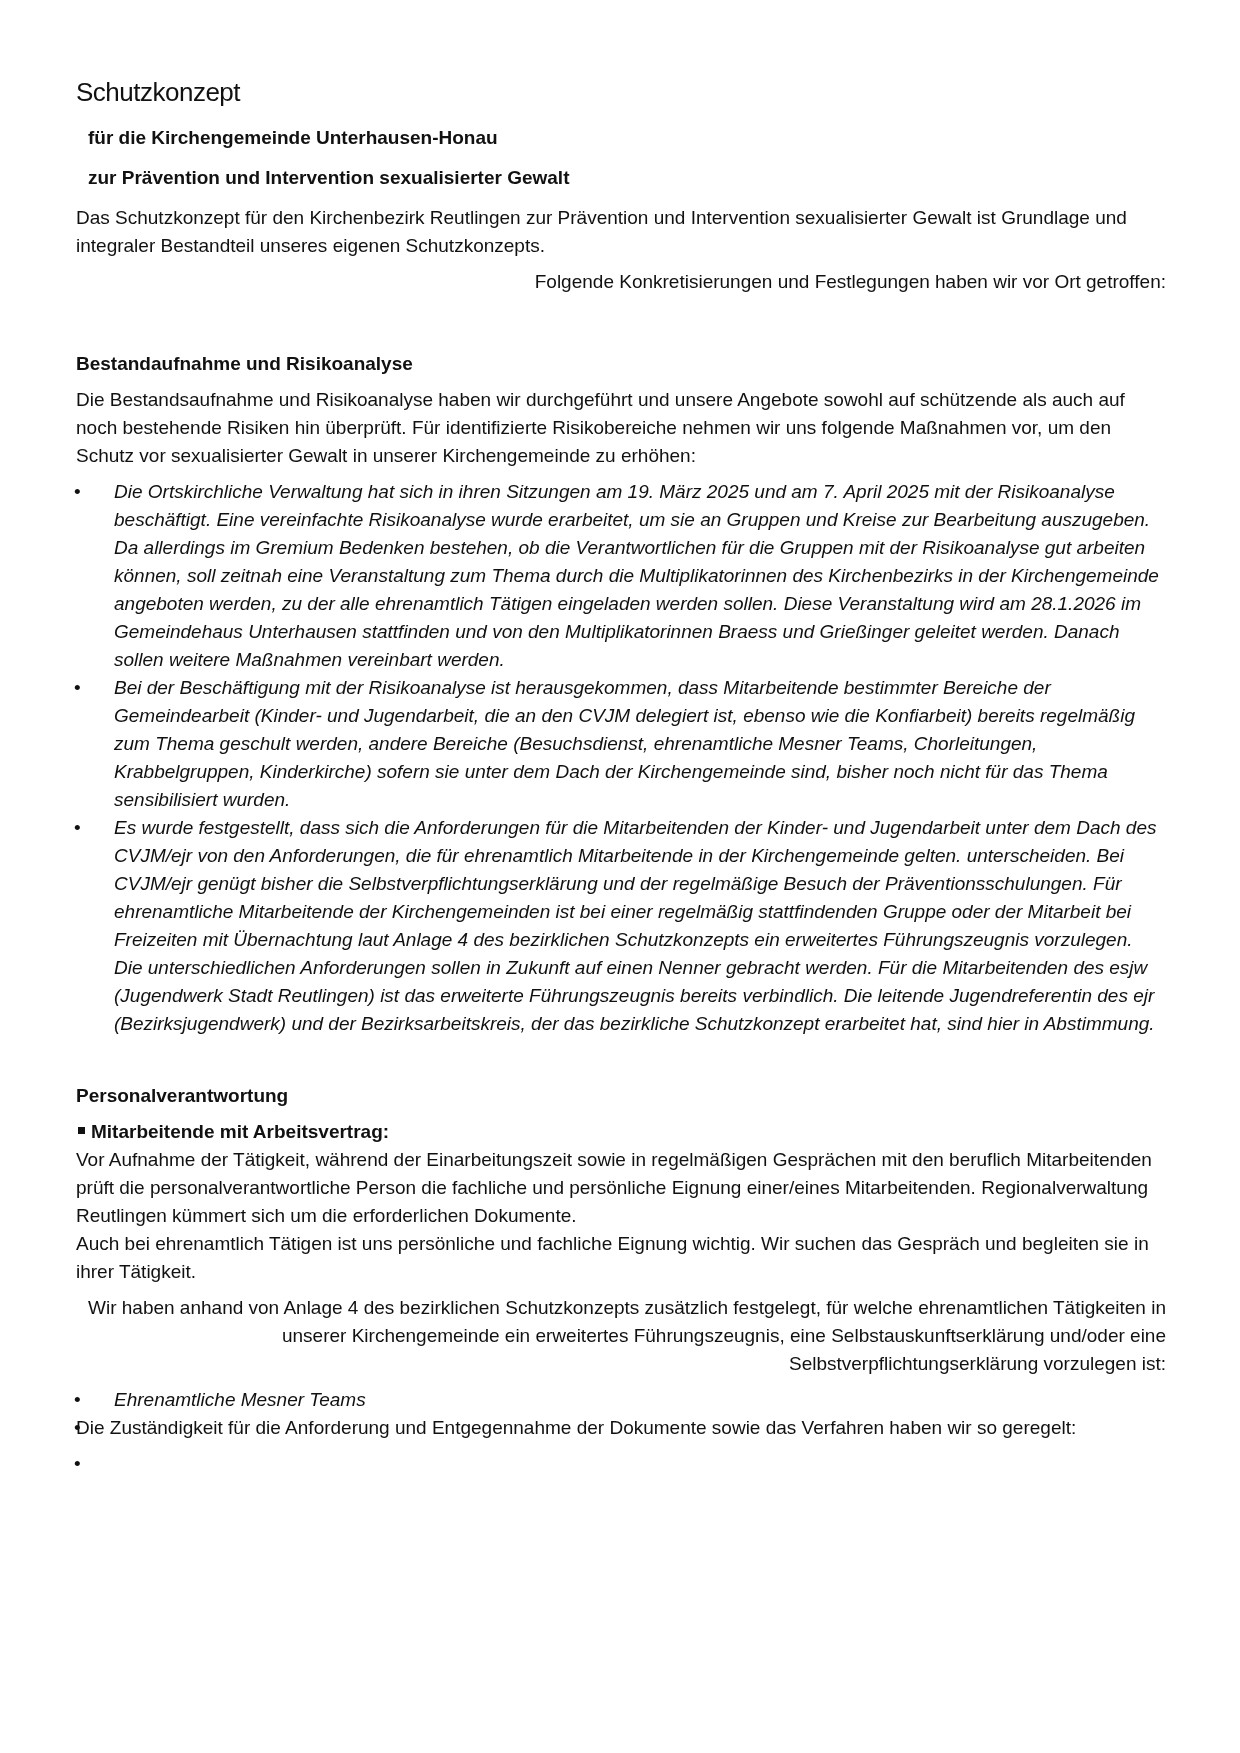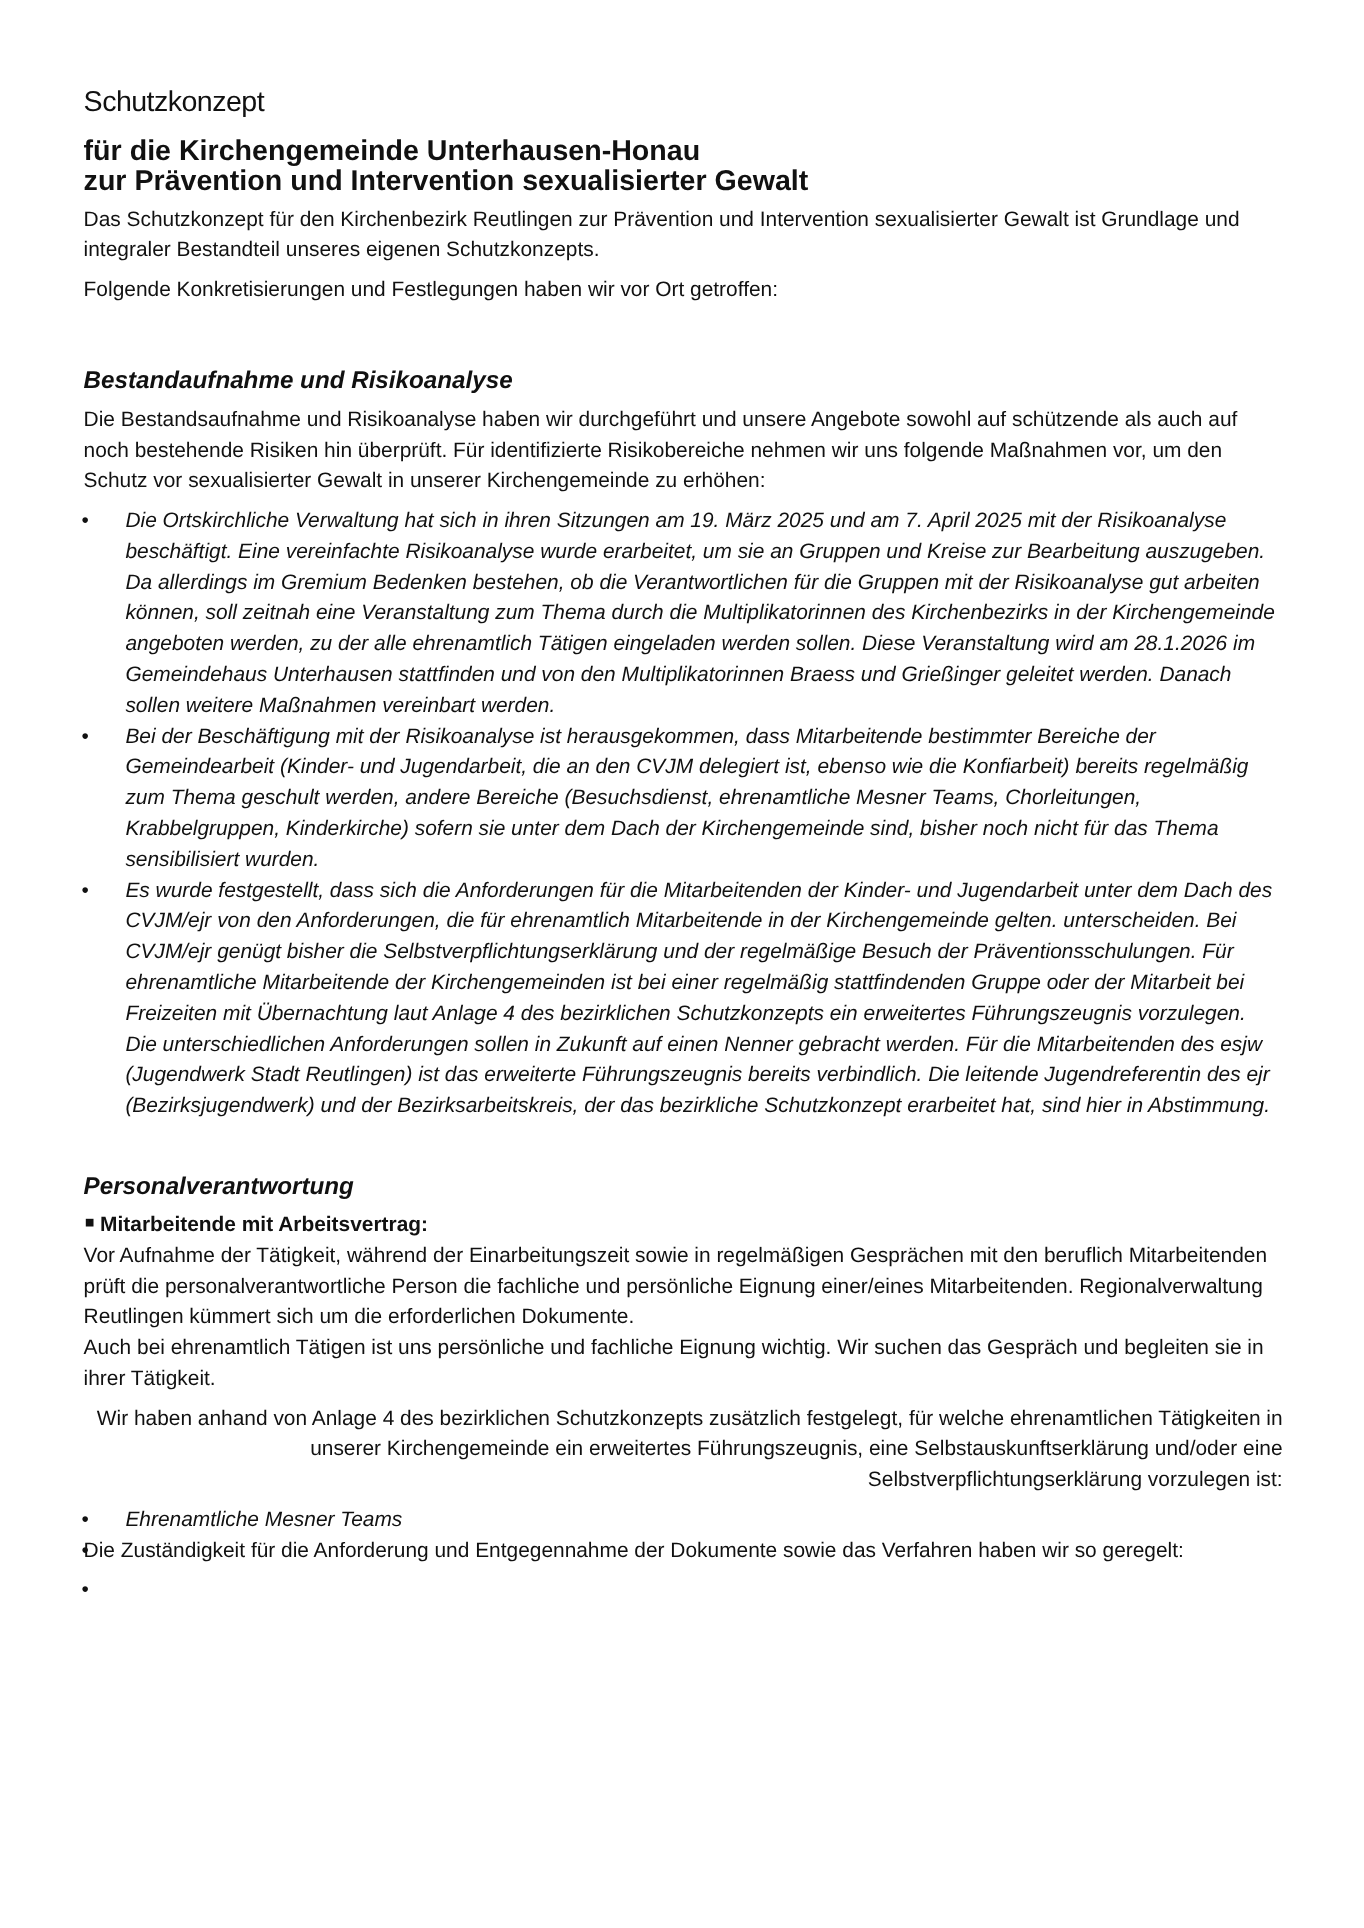--- a/index.html
+++ b/index.html
@@ -2,25 +2,25 @@
 <html><head>
   <meta charset="utf-8">
   <style>
     html, body { margin: 0; padding: 0; background: #ffffff; }
     body {
       width: 1240px; height: 1753px; overflow: hidden; position: relative;
       font-family: "Liberation Sans", sans-serif; color: #111111;
     }
     .page { position: absolute; left: 76px; top: 72px; width: 1090px; }
     .title { font-size: 26px; font-weight: normal; letter-spacing: -0.5px; margin: 0 0 10px 0; line-height: 40px; }
-    .subtitle { font-size: 26px; font-weight: bold; line-height: 28px; margin: 0; }
+    .subtitle { font-size: 19px; font-weight: bold; line-height: 28px; margin: 12px; }
     p { font-size: 19px; line-height: 28px; margin: 0; }
     .intro1 { margin-top: 8px; }
-    .intro2 { margin-top: 8px; }
-    .section-head { font-size: 22px; font-weight: bold; font-style: italic; line-height: 28px; margin: 0; }
+    .intro2 { margin-top: 8px; text-align: right; }
+    .section-head { font-size: 19px; font-weight: bold; line-height: 28px; margin: 0; }
     .sec1-head { margin-top: 54px; }
     .sec1-para { margin-top: 8px; }
     ul.bullets { list-style: none; margin: 8px 0 0 0; padding: 0; }
     ul.bullets li { position: relative; padding-left: 38px; font-size: 19px; line-height: 28px; font-style: italic; }
     ul.bullets li .dot { position: absolute; left: -2px; top: 0; font-style: normal; }
     b { font-weight: normal; }
     .sec2-head { margin-top: 44px; }
     .sub-head { font-size: 19px; font-weight: bold; line-height: 28px; margin-top: 8px; }
     .sub-head .sq { display: inline-block; width: 7px; height: 7px; background: #111; margin: 0 6px 4px 2px; vertical-align: middle; }
     .sub2 { margin-top: 24px; }

